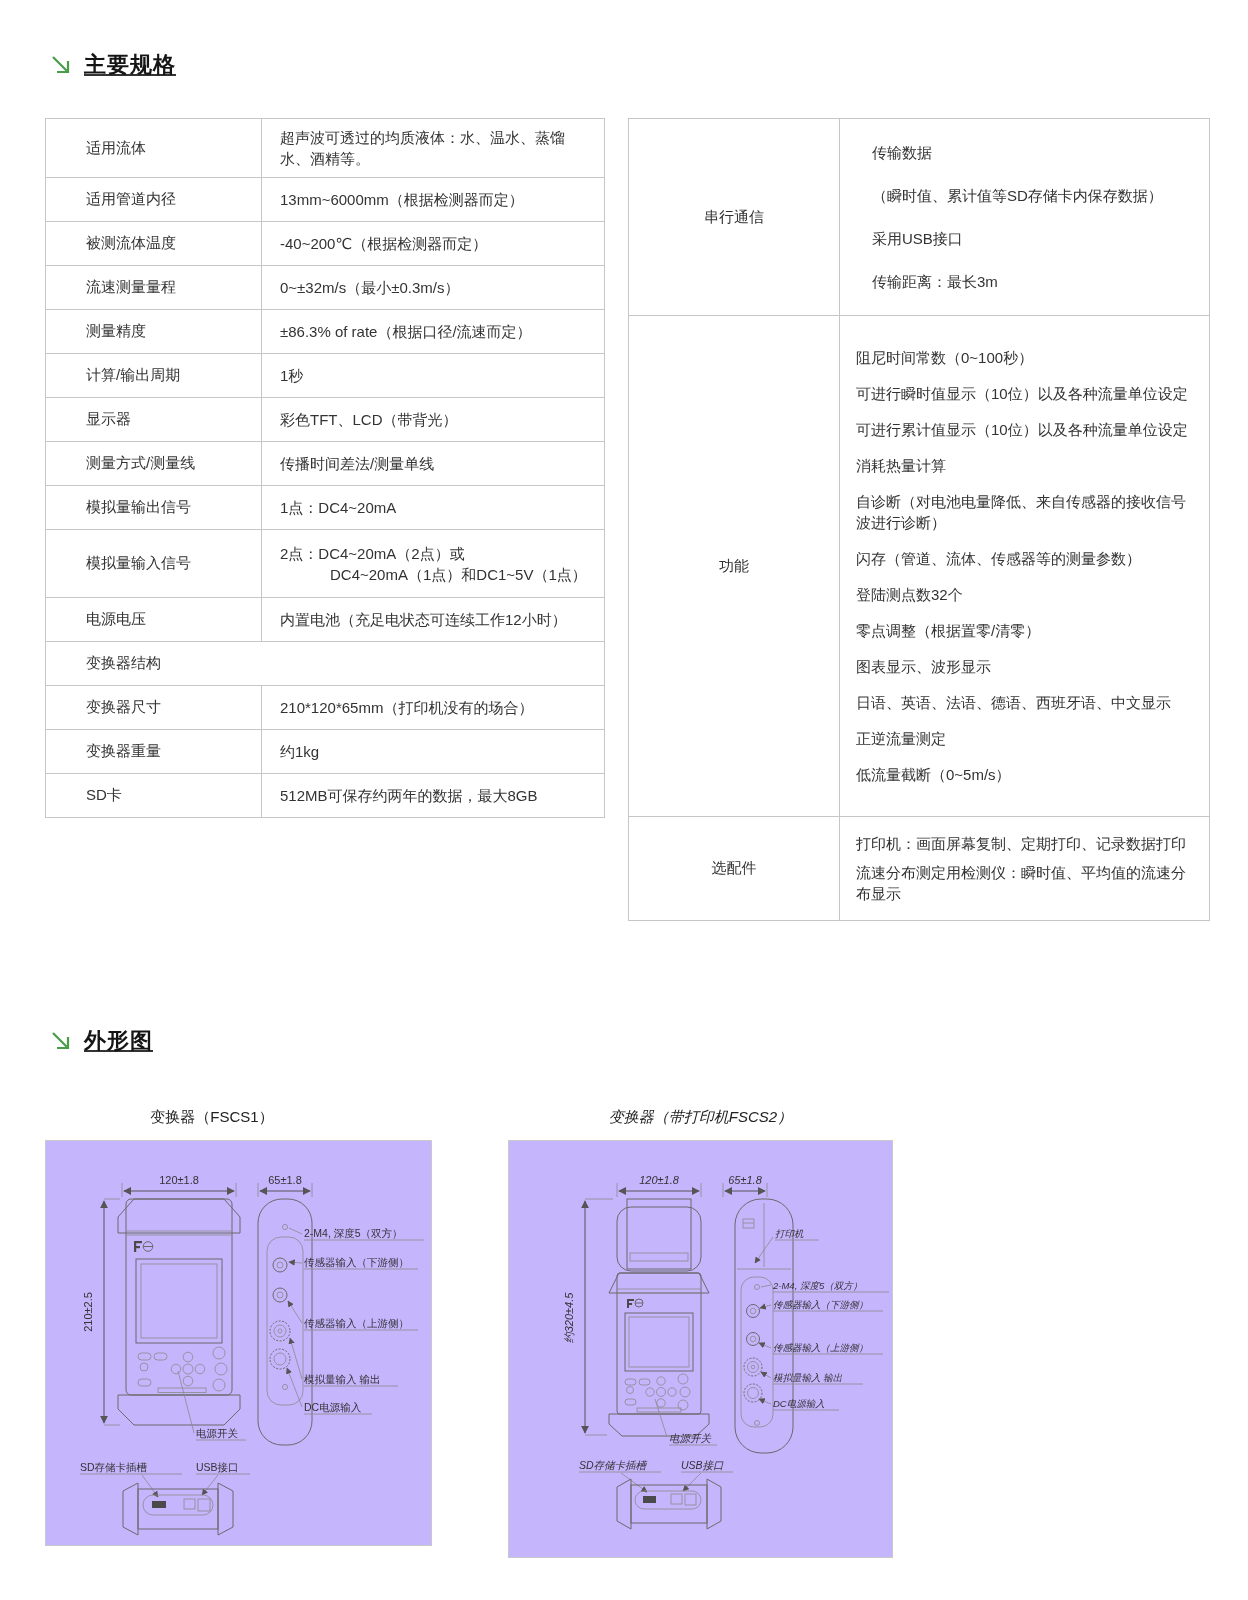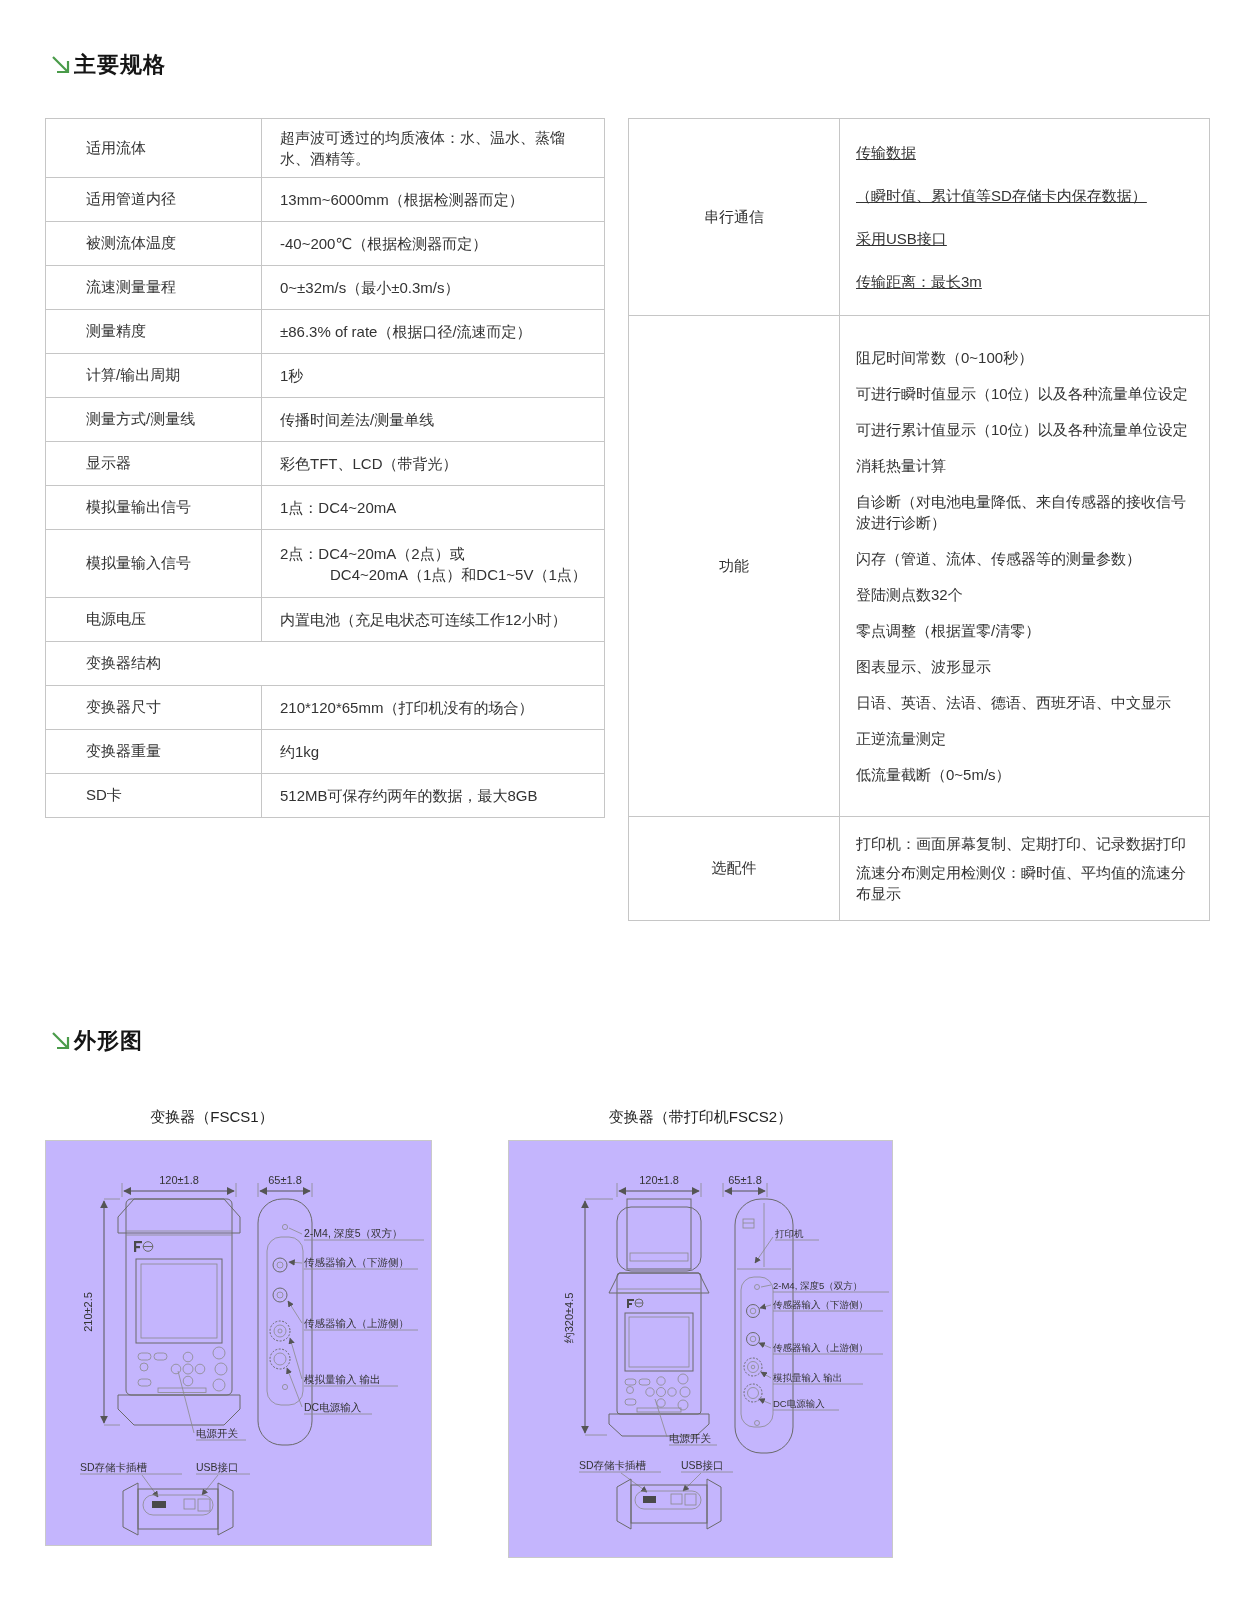--- a/index.html
+++ b/index.html
@@ -1,18 +1,18 @@
 <!DOCTYPE html>
 <html><head>
 <meta charset="utf-8">
 <style>
   html,body{margin:0;padding:0;background:#fff;}
   .page{position:relative;width:1248px;height:1600px;background:#ffffff;overflow:hidden;
         font-family:"Liberation Sans","DejaVu Sans",sans-serif;color:#333;}
-  .sec-head{position:absolute;display:flex;align-items:center;}
+  .sec-head{position:absolute;display:flex;align-items:center;gap:10px;text-decoration:underline;}
   #head1{left:48px;top:50px;}
   #head2{left:48px;top:1026px;}
   .sec-head h2{font-size:22px;font-weight:700;color:#151515;margin:0;letter-spacing:1px;}
 
   
   .dtable{position:absolute;border:1px solid #c6c6c6;font-size:15px;color:#333;background:#fff;}
   #spec-table{left:45px;top:118px;width:558px;}
   #feature-table{left:628px;top:118px;width:580px;}
   .trow{display:flex;border-top:1px solid #c6c6c6;}
   .trow:first-child{border-top:none;}
@@ -25,29 +25,29 @@
   #spec-table .tlabel{flex:0 0 215px;padding:8px 6px 8px 40px;}
   #spec-table .tval{padding:8px 10px 8px 18px;}
   #spec-table .trow{min-height:43px;}
   #spec-table .trow:nth-child(1){min-height:47px;justify-content:flex-end;}
   #spec-table .trow:nth-child(10){min-height:67px;}
 
   #feature-table .tlabel{flex:0 0 210px;justify-content:center;padding:10px;text-align:center;}
   #feature-table .tval{padding:12px 14px 12px 16px;}
   #feature-table .vline{margin:7.5px 0;}
   #feature-table .trow:nth-child(1){min-height:175px;}
-  #feature-table .trow:nth-child(1) .vline{margin:11px 0;text-decoration:underline;}
+  #feature-table .trow:nth-child(1) .vline{margin:11px 16px;}
   #feature-table .trow:nth-child(2){min-height:500px;}
   #feature-table .trow:nth-child(3){min-height:82px;}
   #feature-table .trow:nth-child(3) .vline{margin:4px 0;}
 
   
   .fig{position:absolute;}
   #fig-left{left:45px;top:1108px;width:334px;}
-  #fig-right{left:508px;top:1108px;width:385px;}
+  #fig-right{left:508px;top:1108px;width:385px;font-style:italic;}
   .fig-caption{text-align:center;font-size:15px;color:#222;height:24px;margin-bottom:8px;}
   .drawbox{border:1px solid #c9c9c9;background:#c4b5fd;}
   #fig-left .drawbox{width:385px;height:404px;}
   #fig-right .drawbox{width:383px;height:416px;}
   svg{display:block;}
   .ln{stroke:#6a6a6a;stroke-width:1;fill:none;}
   .thin{stroke:#8a8a8a;stroke-width:0.8;fill:none;}
   .dim{stroke:#555;stroke-width:1;fill:none;}
   .dimtxt{font-size:11px;fill:#333;}
   .lbl{font-size:10.5px;fill:#333;}
@@ -98,29 +98,29 @@
           <div class="vline">±86.3% of rate（根据口径/流速而定）</div>
         </div>
       </div>
       <div class="trow">
         <div class="tlabel">计算/输出周期</div>
         <div class="tval">
           <div class="vline">1秒</div>
         </div>
       </div>
       <div class="trow">
+        <div class="tlabel">显示器</div>
+        <div class="tval">
+          <div class="vline">彩色TFT、LCD（带背光）</div>
+        </div>
+      </div>
+      <div class="trow">
         <div class="tlabel">测量方式/测量线</div>
         <div class="tval">
           <div class="vline">传播时间差法/测量单线</div>
-        </div>
-      </div>
-      <div class="trow">
-        <div class="tlabel">显示器</div>
-        <div class="tval">
-          <div class="vline">彩色TFT、LCD（带背光）</div>
         </div>
       </div>
       <div class="trow">
         <div class="tlabel">模拟量输出信号</div>
         <div class="tval">
           <div class="vline">1点：DC4~20mA</div>
         </div>
       </div>
       <div class="trow">
         <div class="tlabel">模拟量输入信号</div>

